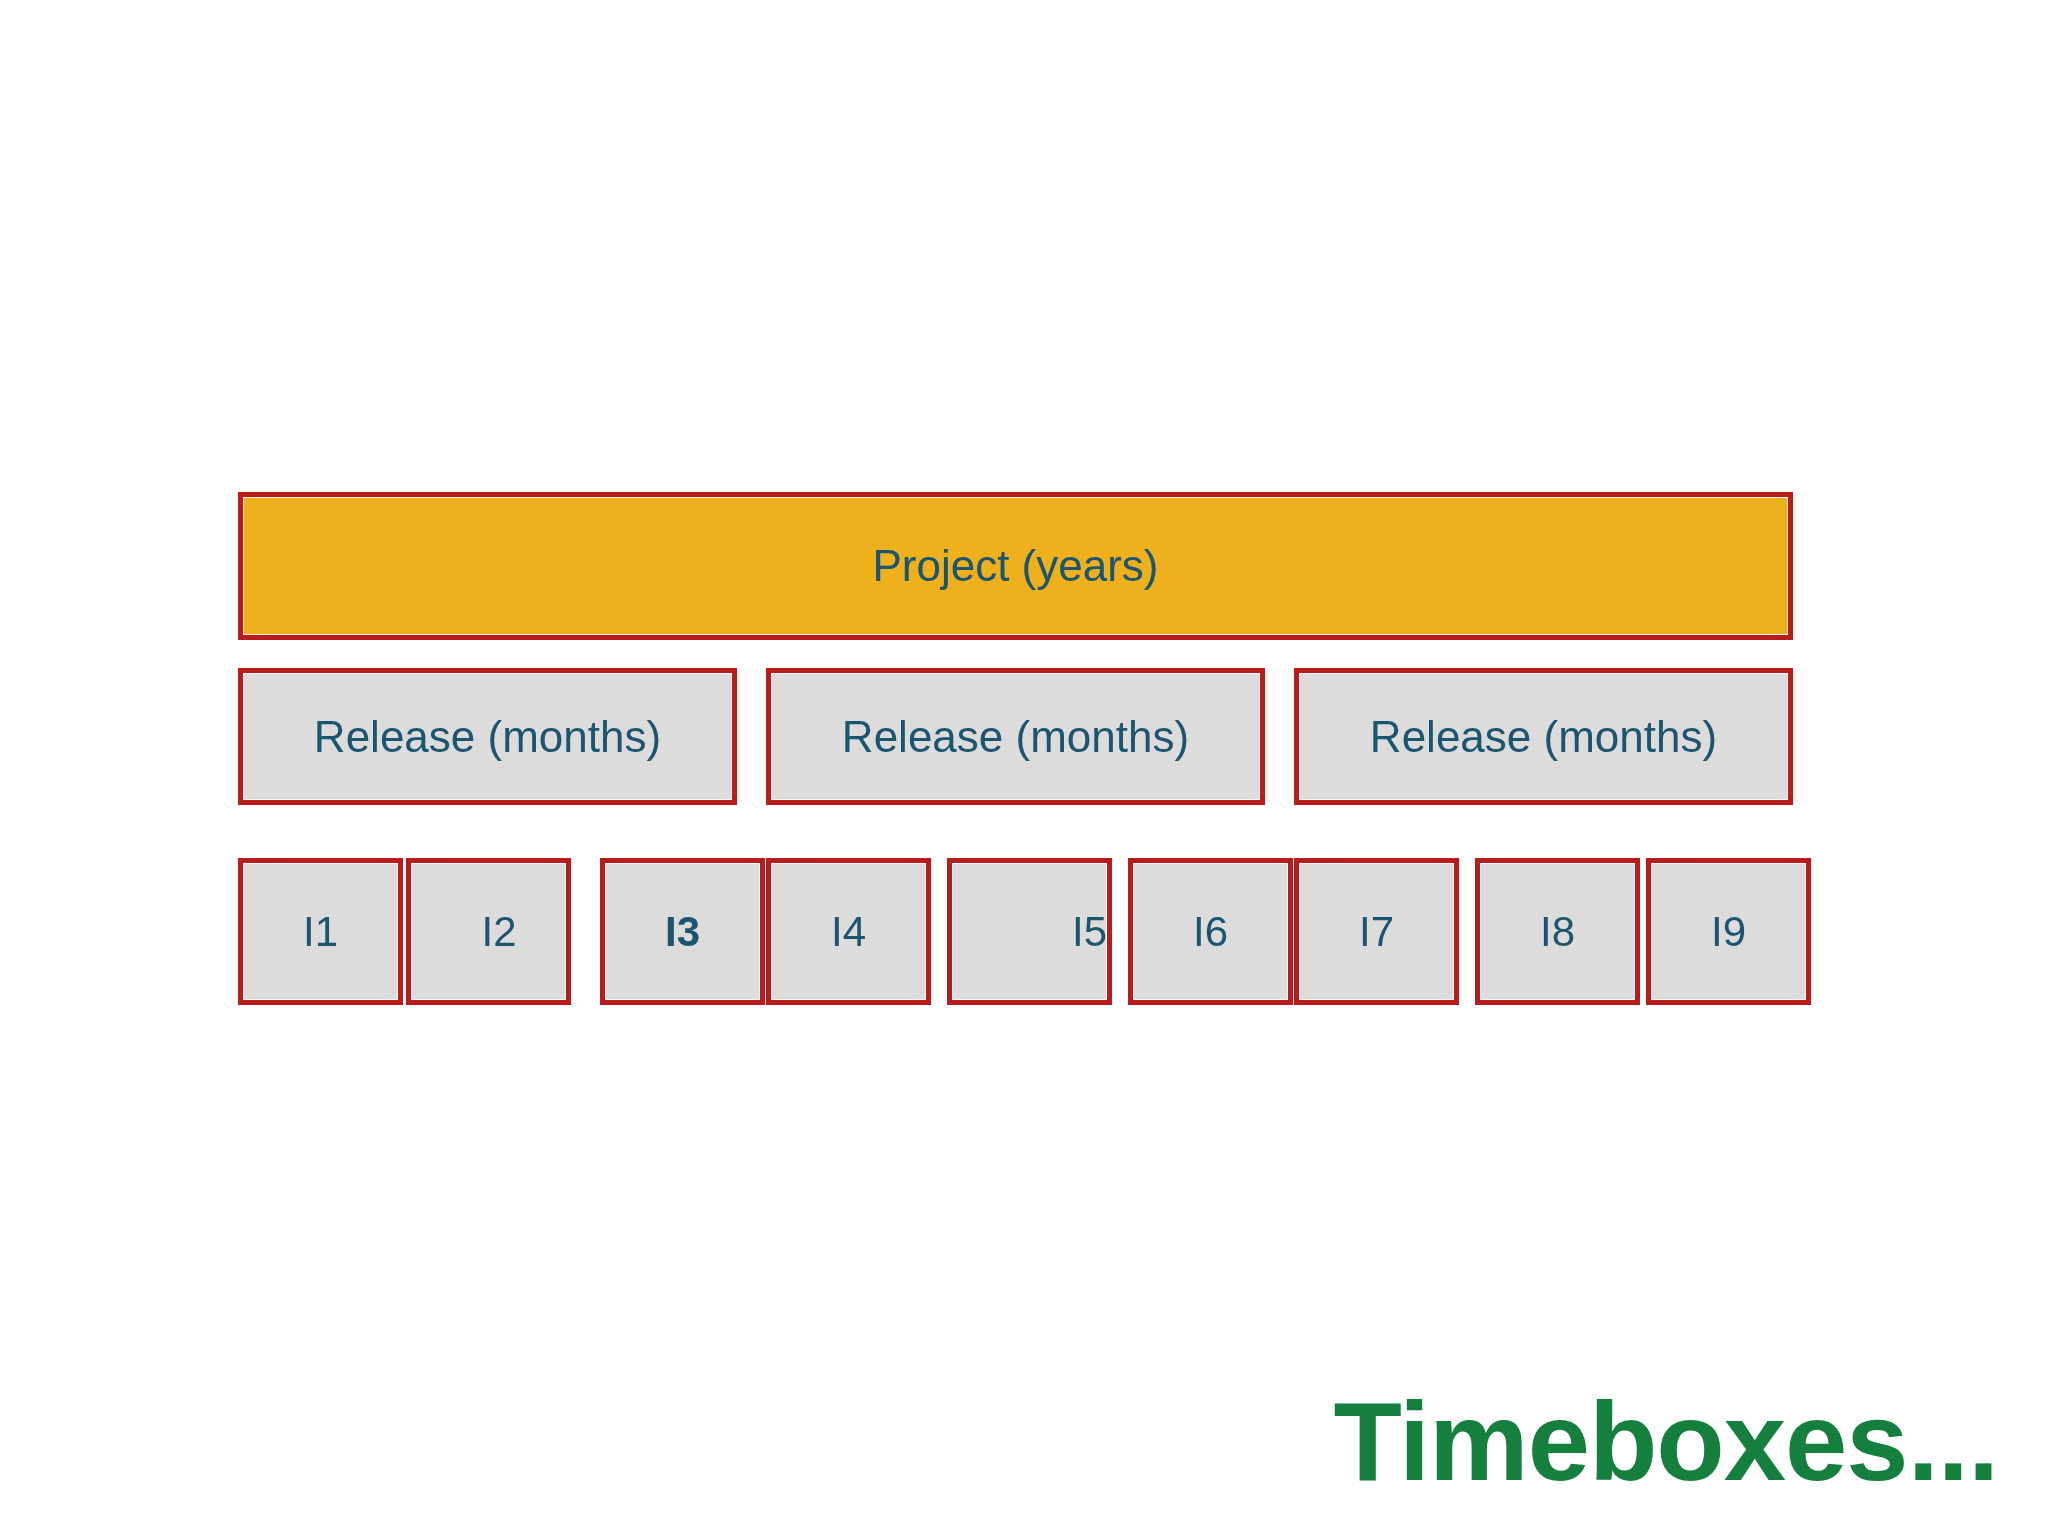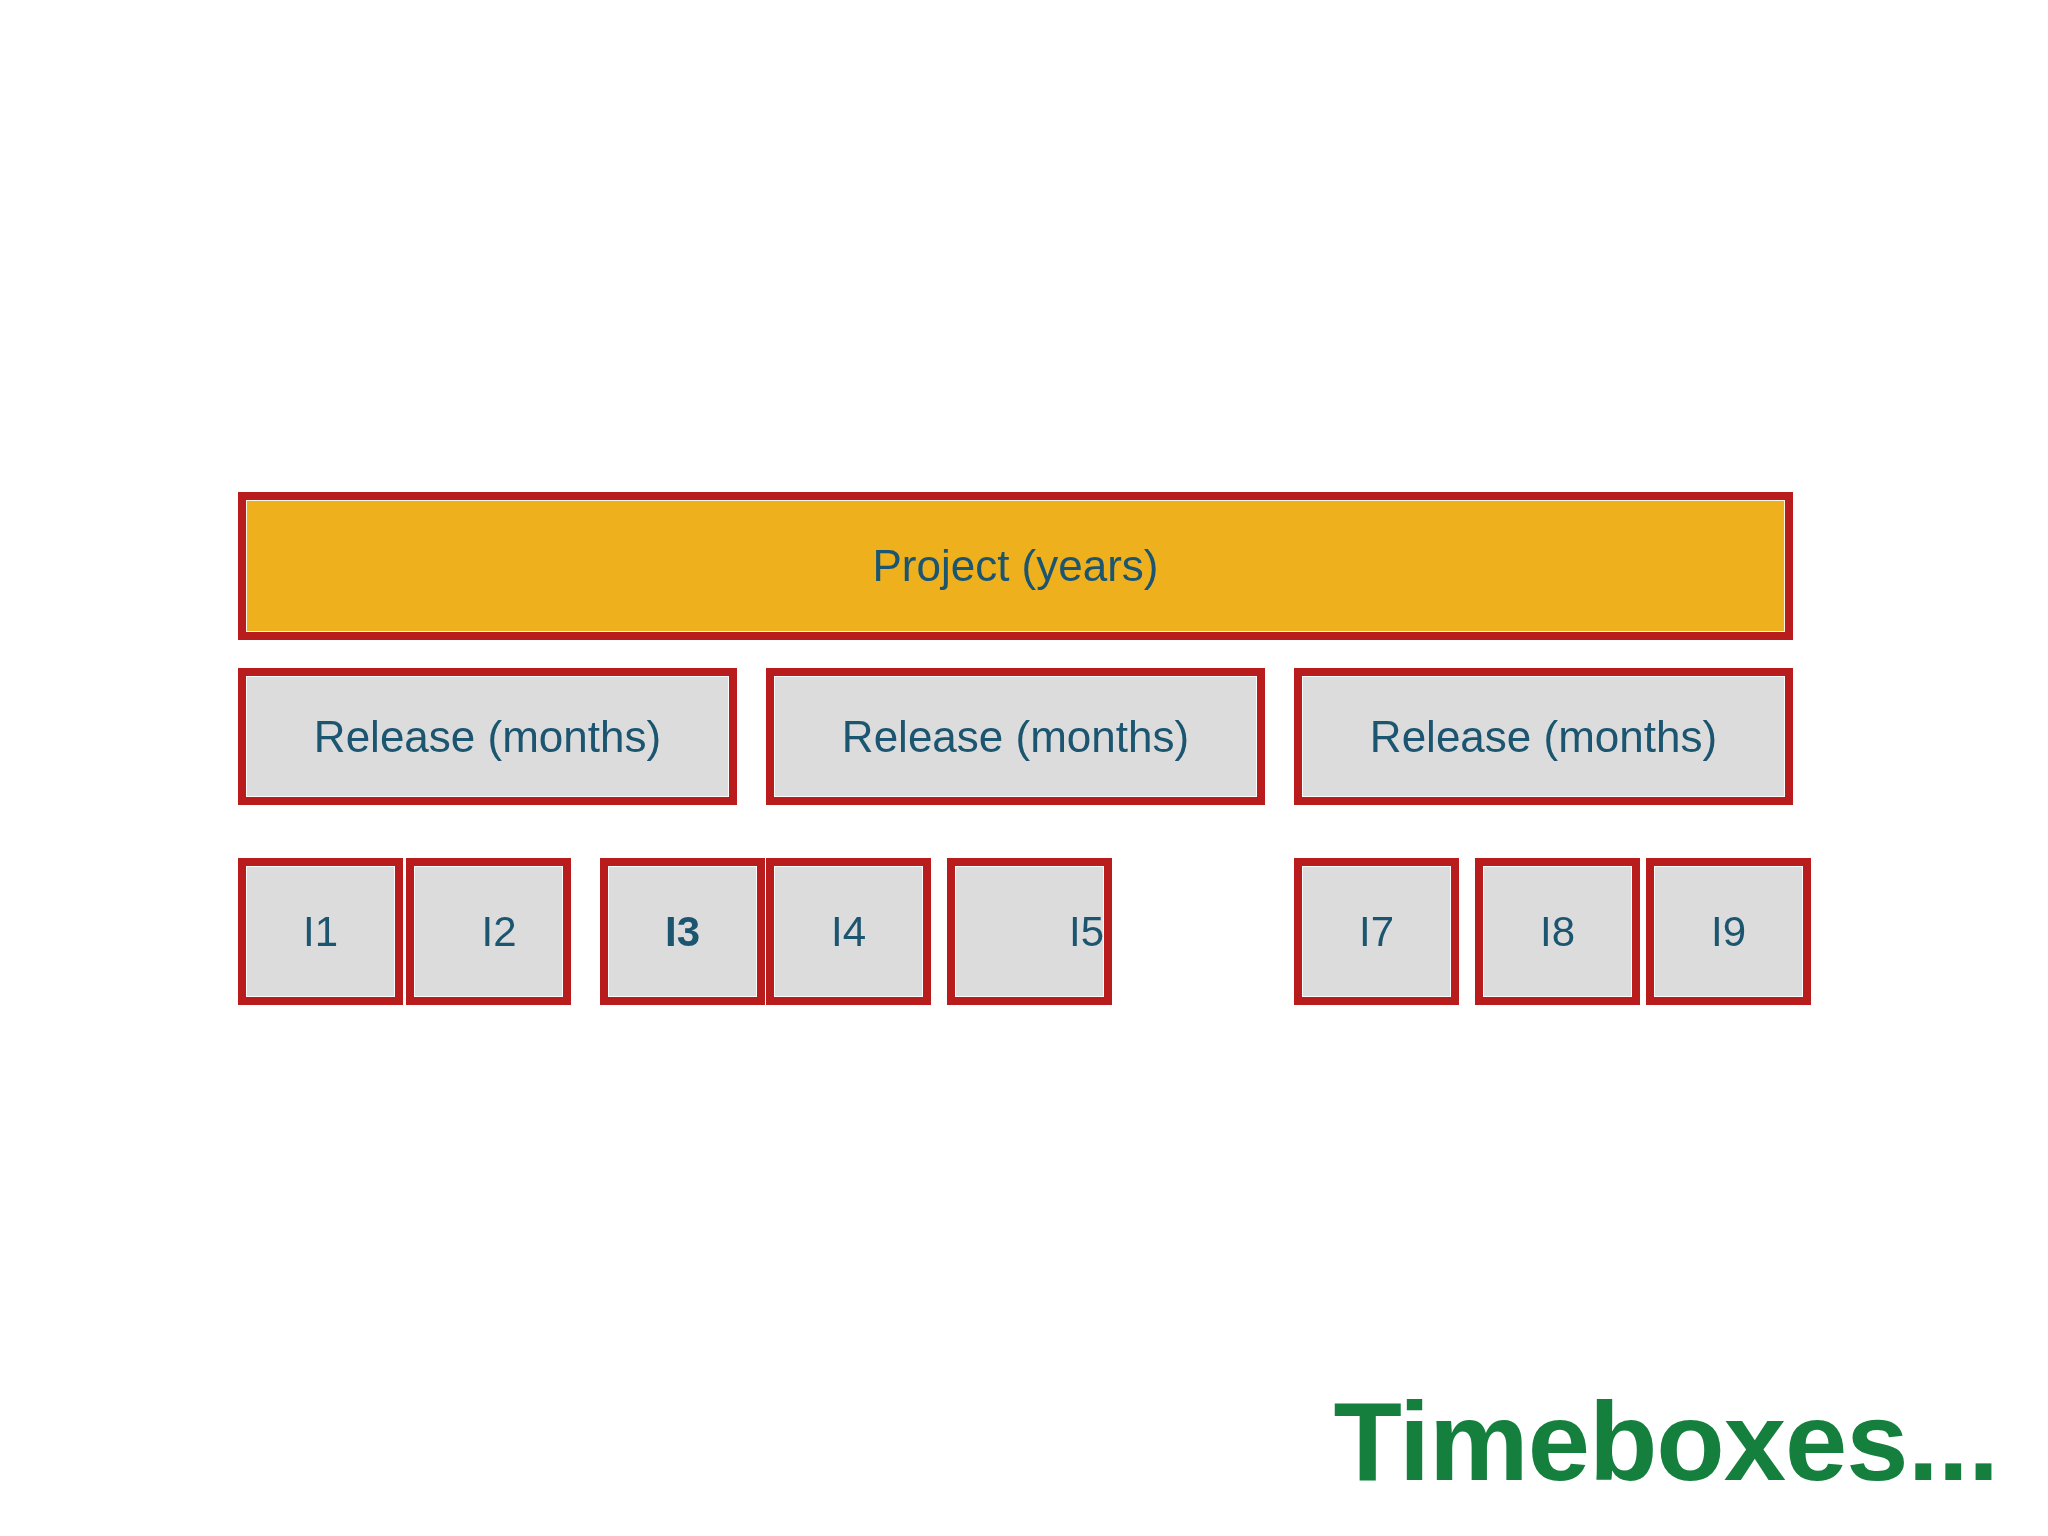--- a/index.html
+++ b/index.html
@@ -26,21 +26,21 @@
     background: #ffffff;
   }
 
   
   .box {
     position: absolute;
     box-sizing: border-box;
     display: flex;
     align-items: center;
     justify-content: center;
-    border: 8px solid #b91c1c;
+    border: 5px solid #b91c1c;
     box-shadow: 0 0 0 1px rgba(255,255,255,0.9) inset;
     color: #1b5570;
     font-family: "Liberation Sans", sans-serif;
     font-weight: 400;
     line-height: 1;
     white-space: nowrap;
     user-select: none;
   }
 
   
@@ -144,20 +144,23 @@
     </div>
     <div class="box iteration-box i2">
       <span>I3</span>
     </div>
     <div class="box iteration-box i3">
       <span>I4</span>
     </div>
     <div class="box iteration-box i4">
       <span>I5</span>
     </div>
+    <div class="box iteration-box i5">
+      <span>I6</span>
+    </div>
     <div class="box iteration-box i6">
       <span>I7</span>
     </div>
     <div class="box iteration-box i7">
       <span>I8</span>
     </div>
     <div class="box iteration-box i8">
       <span>I9</span>
     </div>
   </div>

